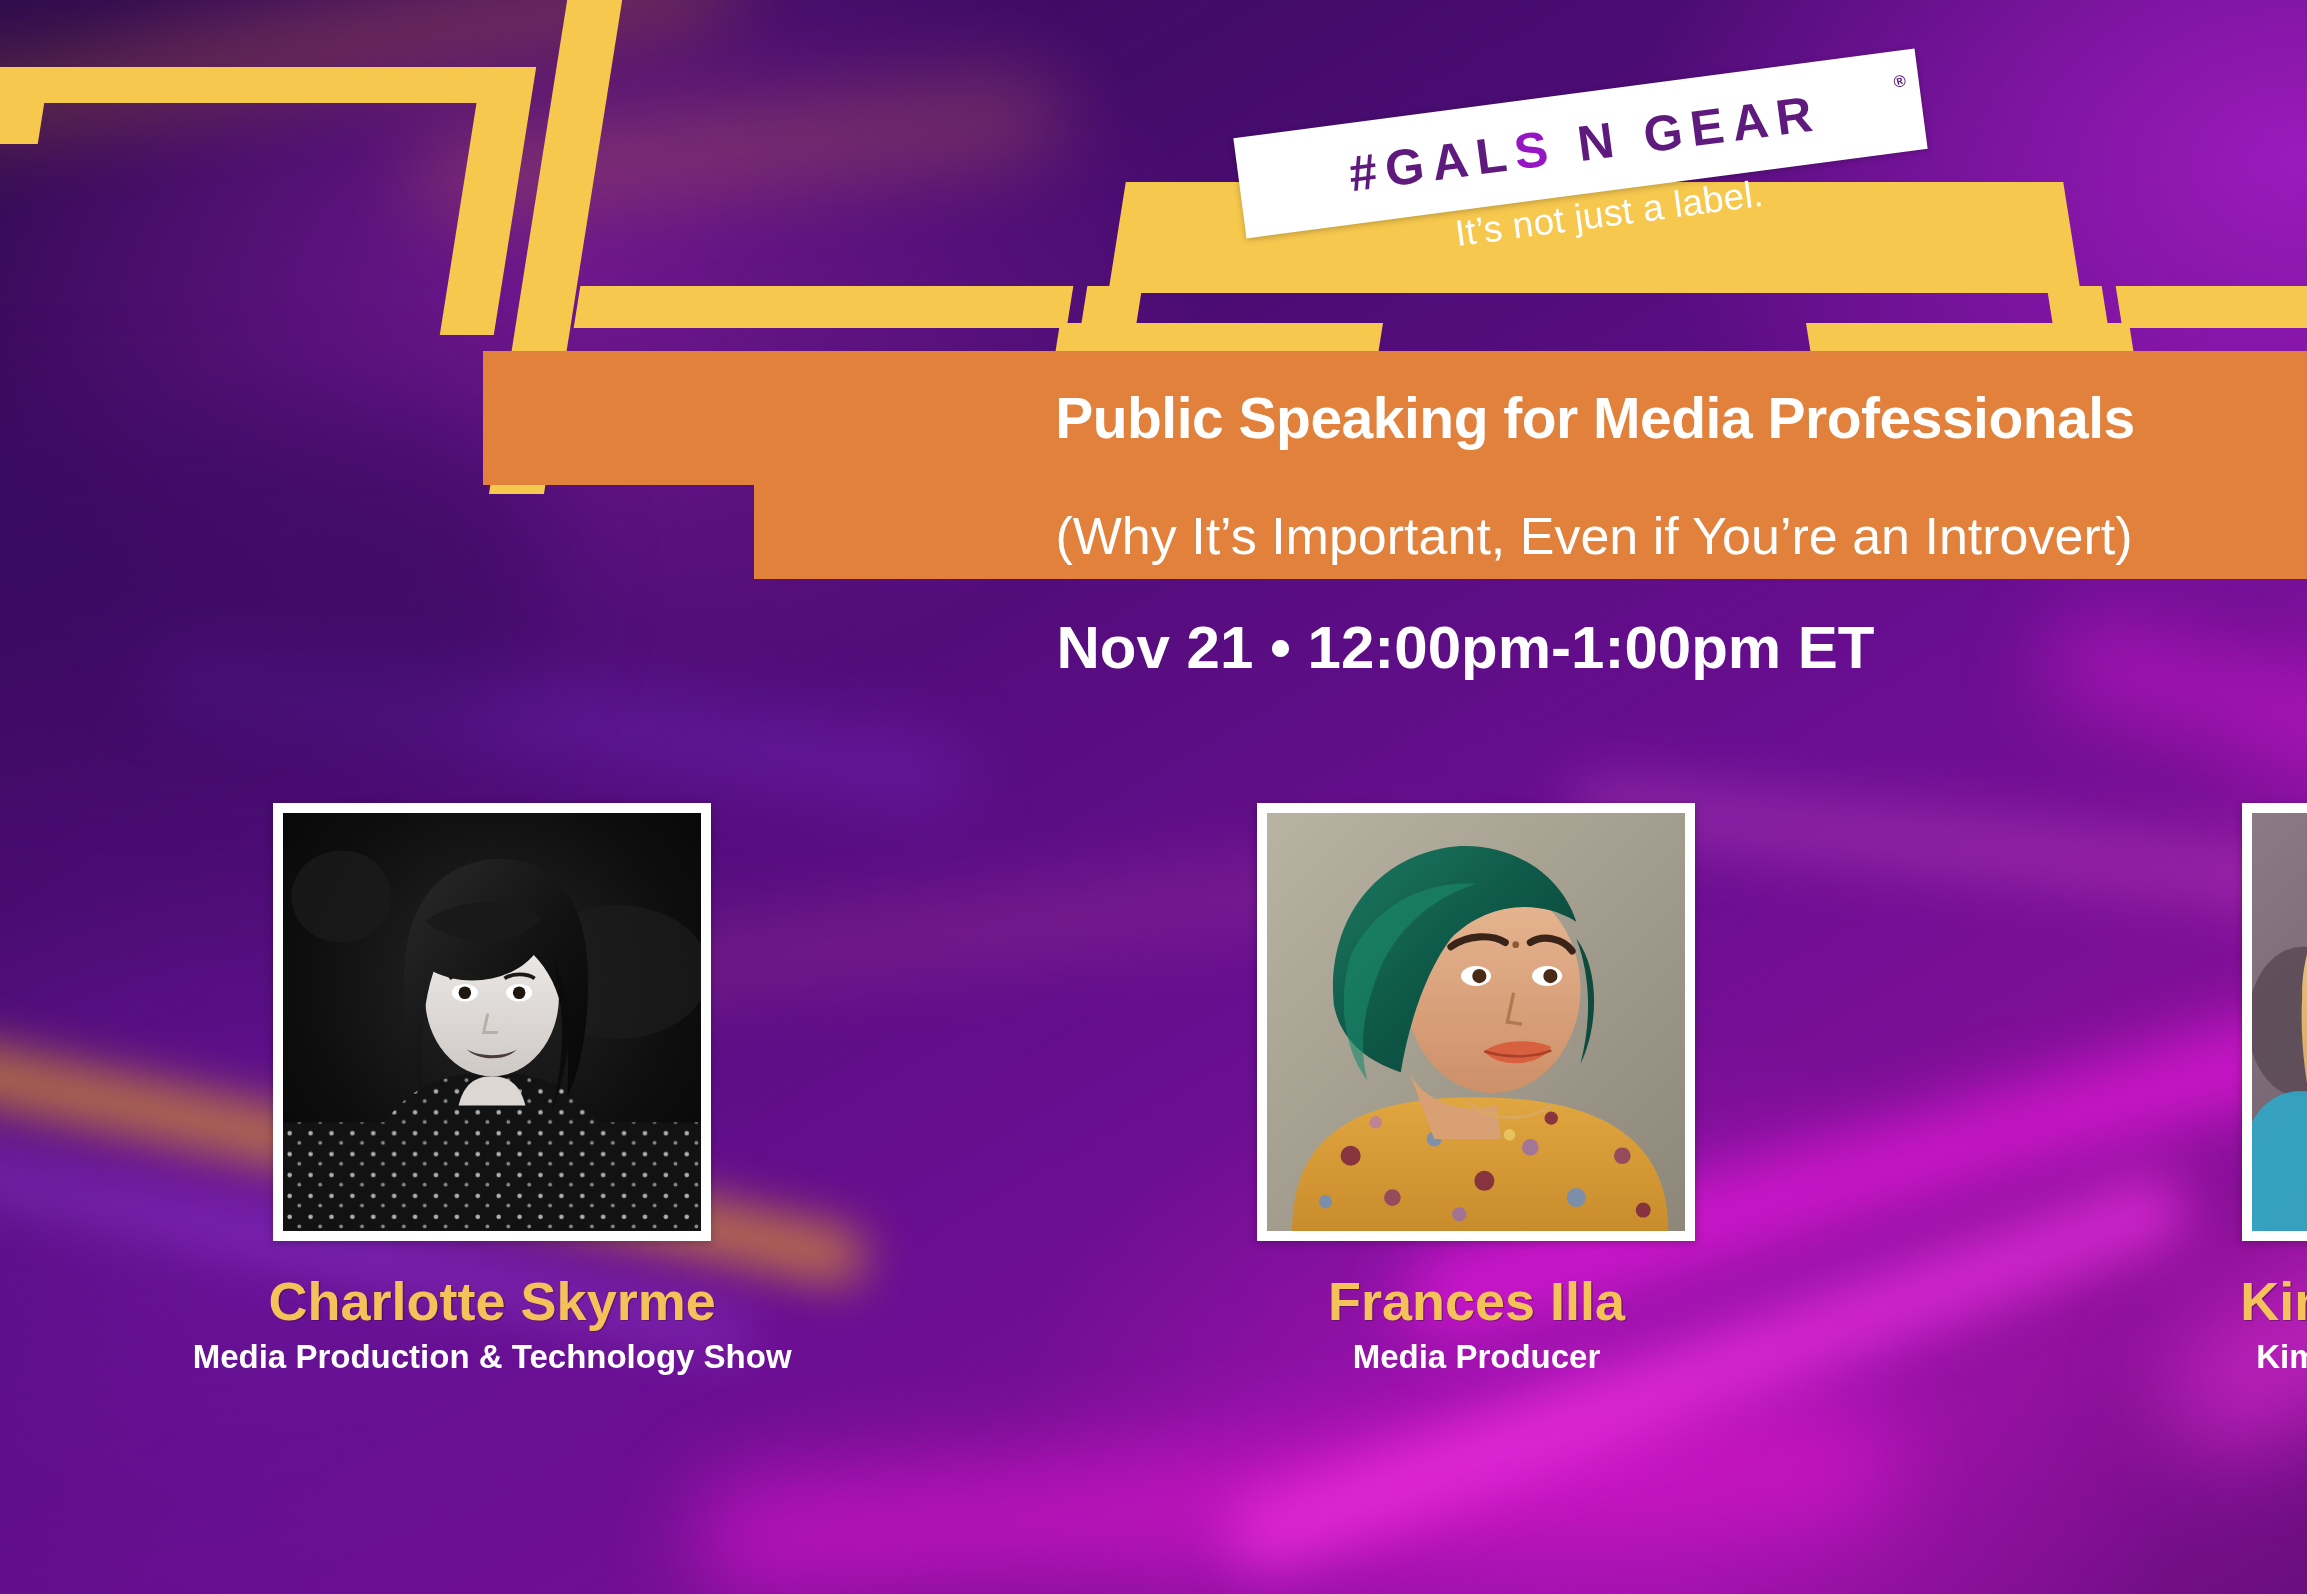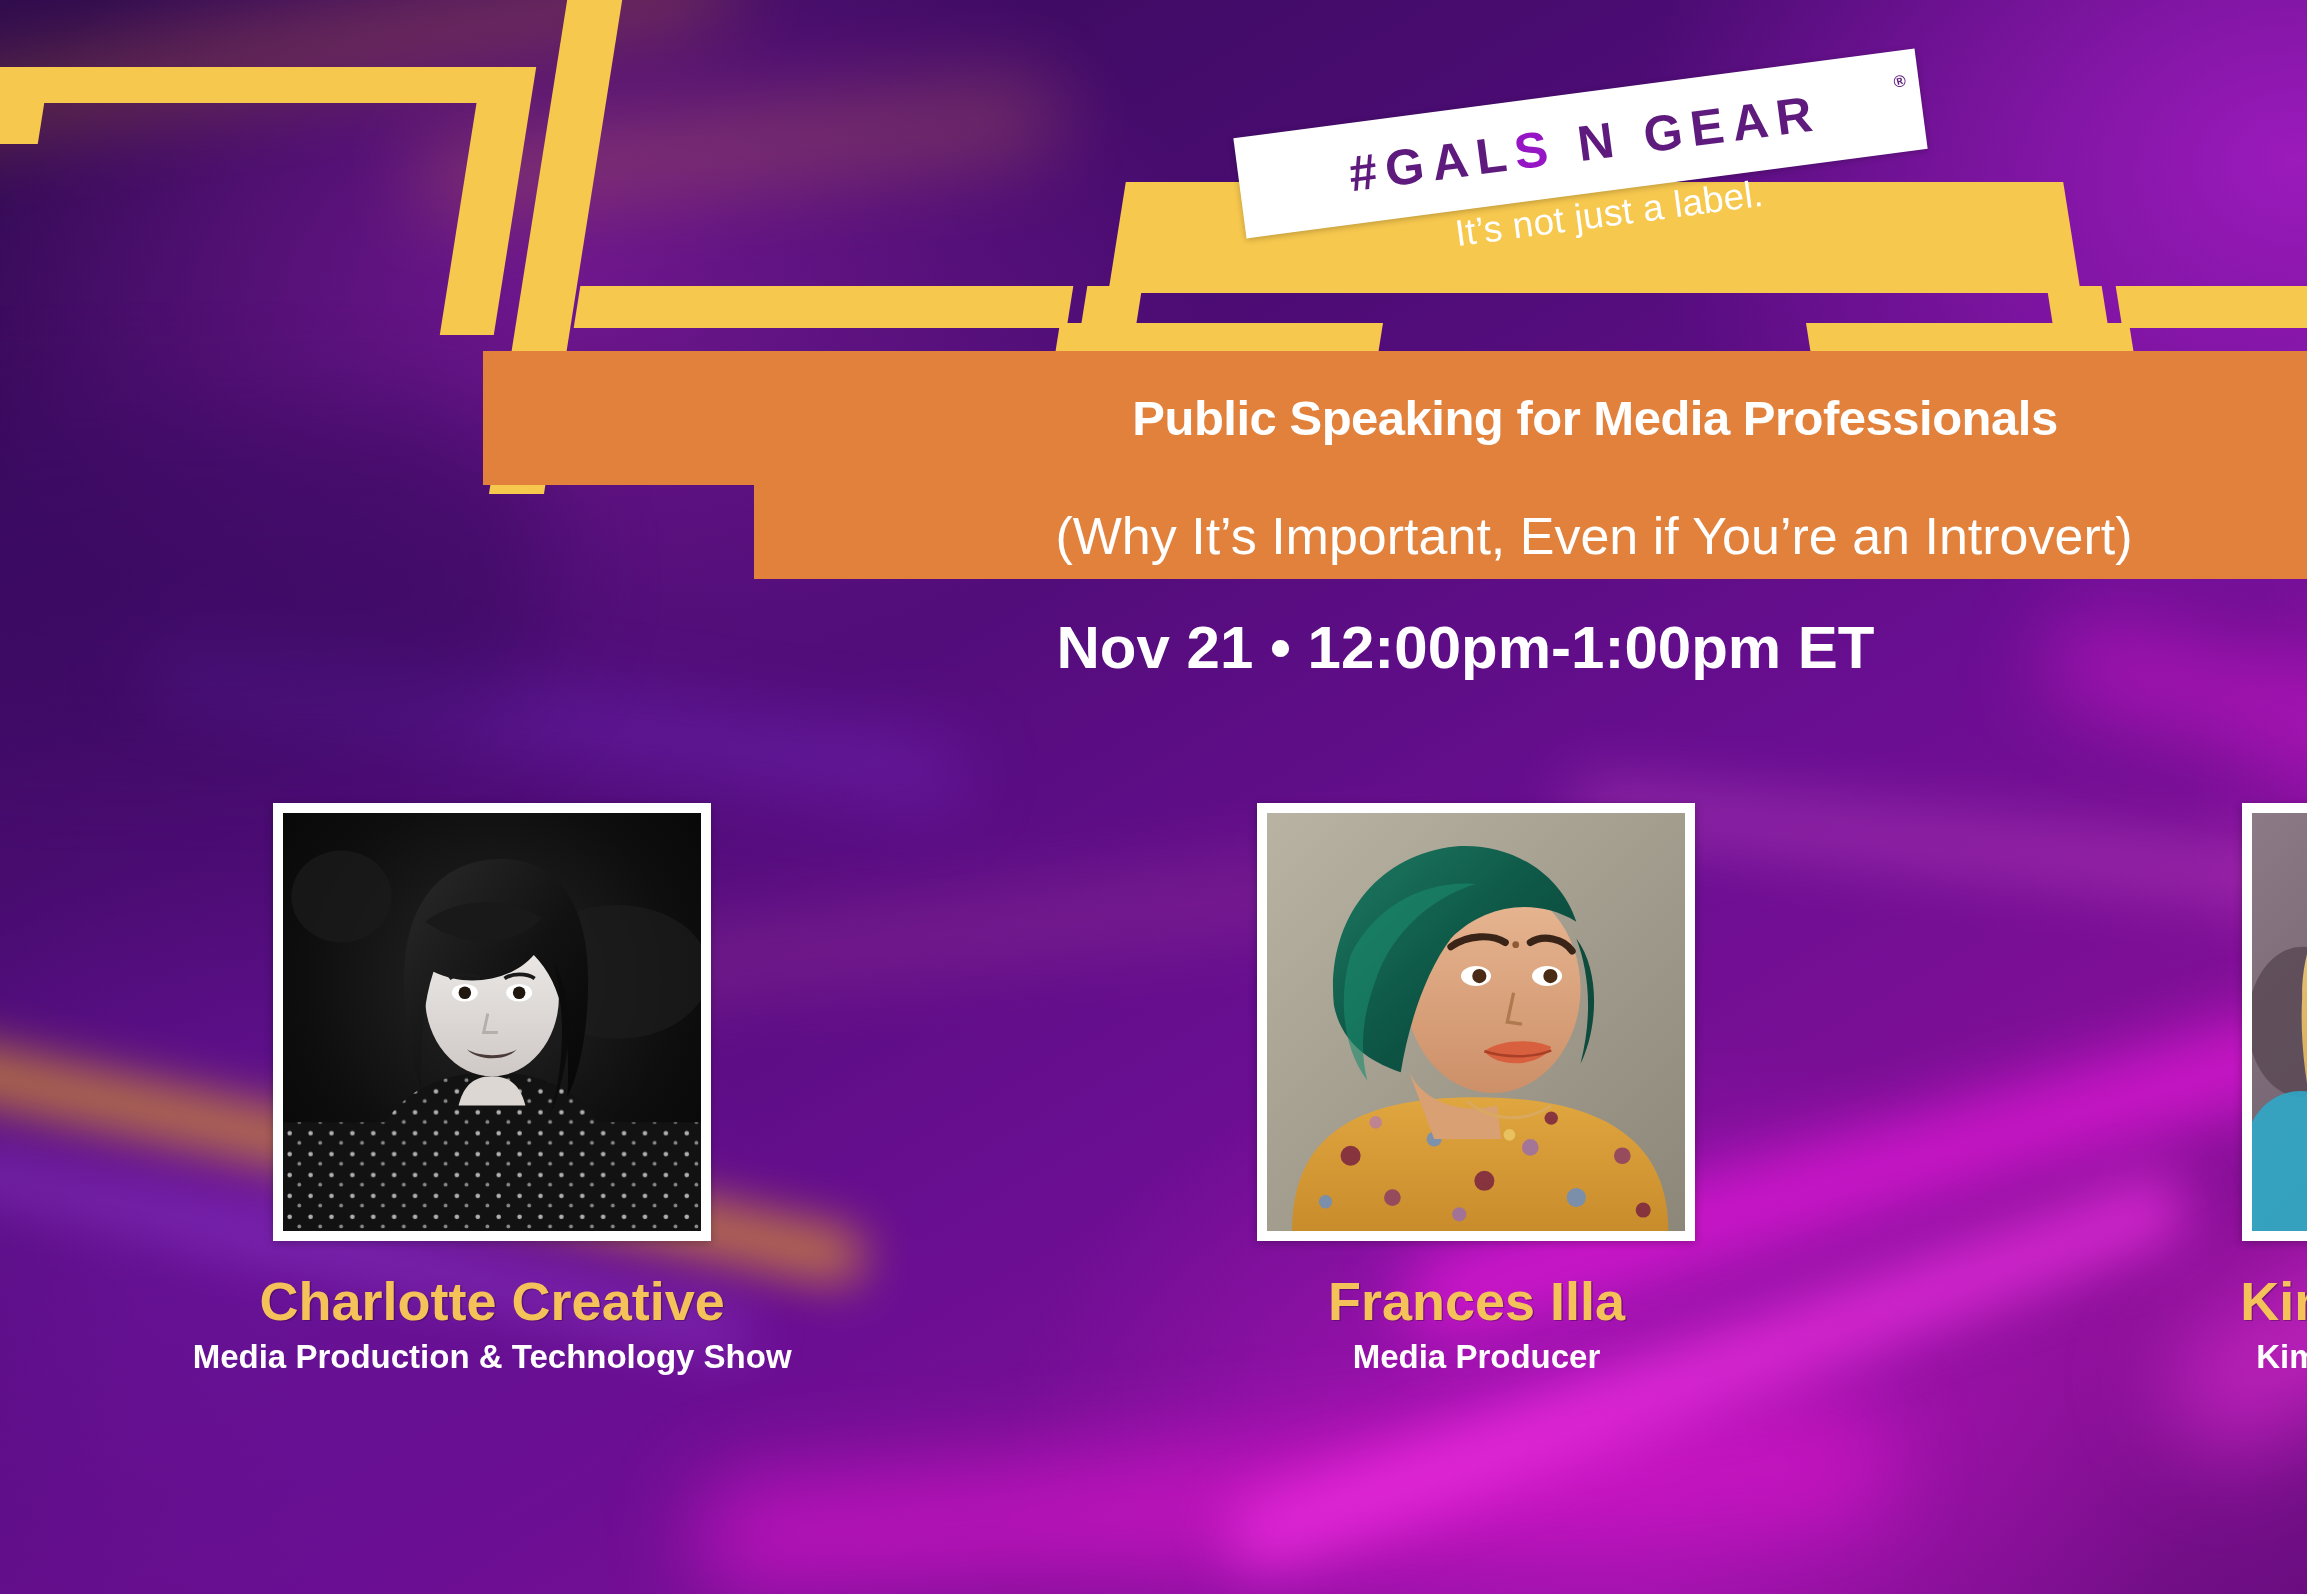--- a/index.html
+++ b/index.html
@@ -112,21 +112,21 @@
 
   
   #title-bar {
     position:absolute;
     left:483px; top:351px;
     width:2224px; height:134px;
     background:#e2813c;
     display:flex; align-items:center; justify-content:center;
   }
   #title-bar .txt {
-    font-size:49px; font-weight:700; color:#ffffff;
+    font-size:57px; font-weight:700; color:#ffffff;
     white-space:nowrap; line-height:1; letter-spacing:-0.5px;
   }
   #subtitle-bar {
     position:absolute;
     left:754px; top:484px;
     width:1680px; height:95px;
     background:#e2813c;
     display:flex; align-items:center; justify-content:center;
   }
   #subtitle-bar .txt {
@@ -279,21 +279,21 @@
             <circle cx="43.5" cy="43" r="1.5" fill="#20170f"></circle>
             <circle cx="56.5" cy="43" r="1.5" fill="#20170f"></circle>
             <path d="M39.8 39.6 C41.6 38.3 45.2 38.3 47 39.6" stroke="#1a1a1a" stroke-width="0.9" fill="none"></path>
             <path d="M53 39.6 C54.8 38.3 58.4 38.3 60.2 39.6" stroke="#1a1a1a" stroke-width="0.9" fill="none"></path>
             <path d="M49 48 L48 52.5 L51.4 52.5" stroke="#b6aea9" stroke-width="0.7" fill="none"></path>
             <path d="M44 56.5 C47 58.4 53 58.4 56 56.5 C53.4 59.4 46.6 59.4 44 56.5 Z" fill="#4a3b38"></path>
             <path d="M65 36 C70 46 69 60 64 72 C68 58 67 46 65 36 Z" fill="#0b0b0b"></path>
           </svg>
         </div>
       </div>
-      <div class="sp-name">Charlotte Creative</div>
+      <div class="sp-name">Charlotte Skyrme</div>
       <div class="sp-role">Media Production &amp; Technology Show</div>
     </div>
 
     <div class="speaker">
       <div class="photo-frame">
         <div class="photo">
           <svg viewBox="0 0 100 100" preserveAspectRatio="xMidYMid slice" aria-hidden="true">
             <defs>
               <linearGradient id="fiWall" x1="0" y1="0" x2="1" y2="1">
                 <stop offset="0%" stop-color="#b9b3a3"></stop>

